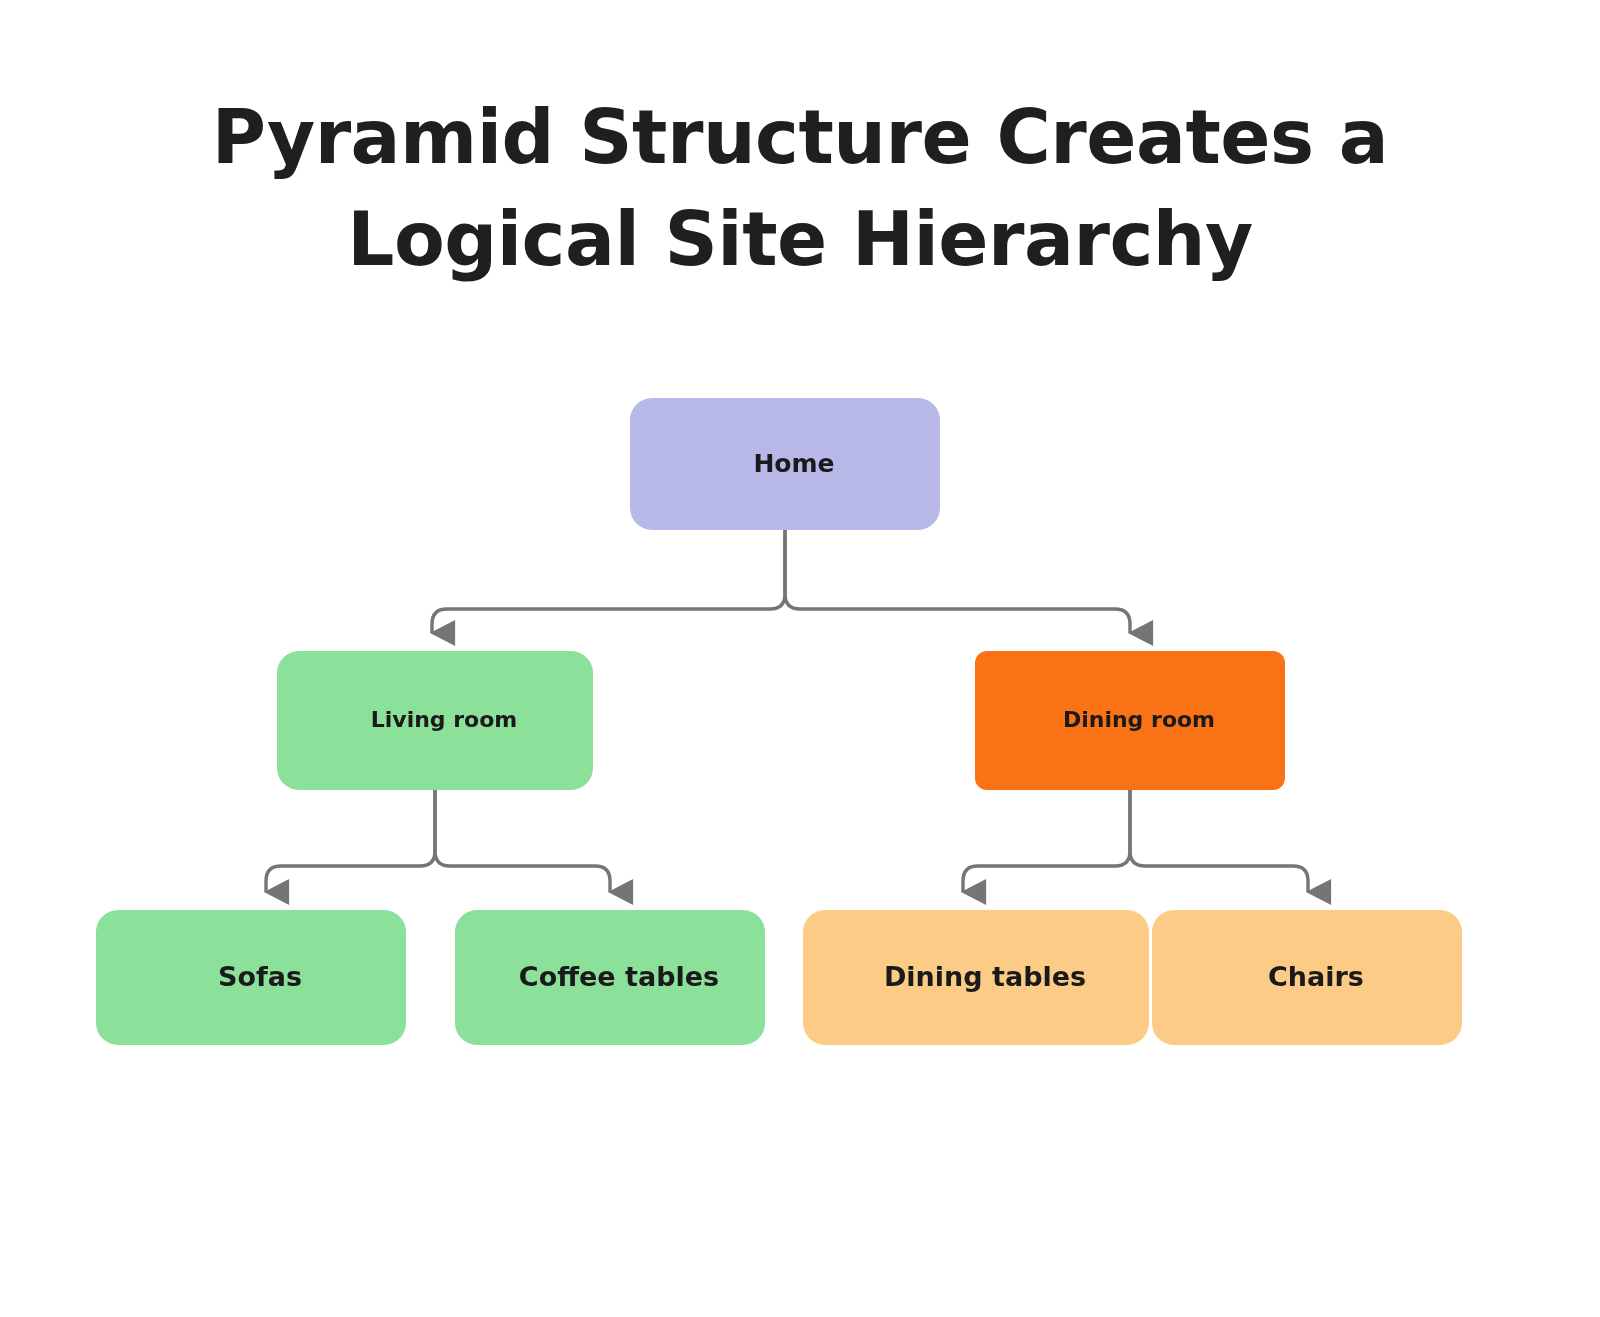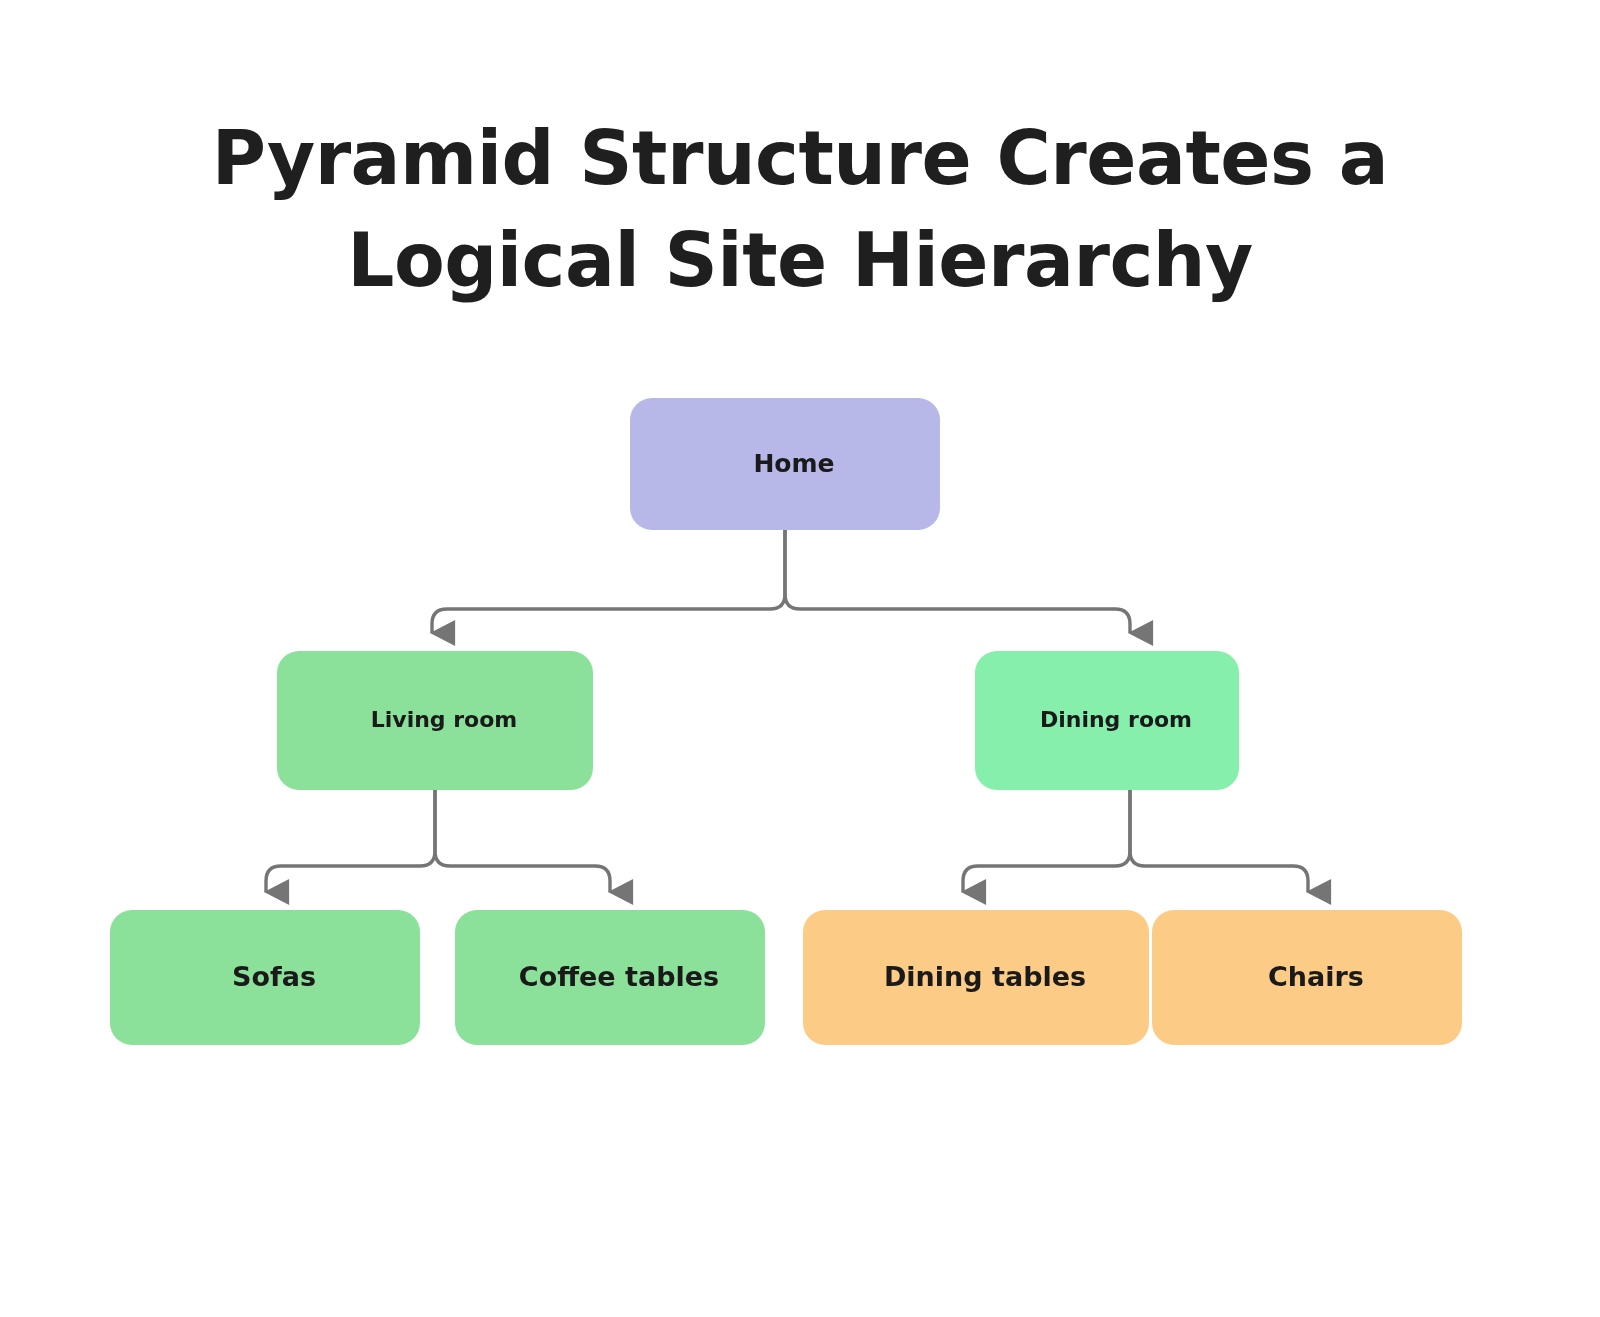--- a/index.html
+++ b/index.html
@@ -29,21 +29,20 @@
     top: 86px;
     width: 1600px;
     text-align: center;
     font-family: "DejaVu Sans", sans-serif;
     font-weight: bold;
     font-size: 74px;
     line-height: 1.38;
     letter-spacing: -0.5px;
     color: #1f1f1f;
     white-space: pre-line;
-    margin-top: 21px;
   }
 
   
   .node {
     position: absolute;
     box-sizing: border-box;
     border-radius: 22px;
     display: flex;
     align-items: center;
     justify-content: center;
@@ -110,25 +109,25 @@
   </svg>
 
   <div class="node lvl0" id="node-home" style="left: 630px; top: 398px; width: 310px; height: 132px; background: rgb(183, 184, 232);">
     <span class="node-label">Home</span>
   </div>
 
   <div class="node lvl1" id="node-living-room" style="left: 277px; top: 651px; width: 316px; height: 139px; background: rgb(139, 224, 154);">
     <span class="node-label">Living room</span>
   </div>
 
-  <div class="node lvl1" id="node-dining-room" style="left: 975px; top: 651px; width: 264px; height: 139px; background: #86efac;">
+  <div class="node lvl1" id="node-dining-room" style="left: 975px; top: 651px; width: 310px; height: 139px; background: #f97316; border-radius: 12px;">
     <span class="node-label">Dining room</span>
   </div>
 
-  <div class="node lvl2" id="node-sofas" style="left: 110px; top: 910px; width: 310px; height: 135px; background: rgb(139, 224, 154);">
+  <div class="node lvl2" id="node-sofas" style="left: 96px; top: 910px; width: 310px; height: 135px; background: rgb(139, 224, 154);">
     <span class="node-label">Sofas</span>
   </div>
 
   <div class="node lvl2" id="node-coffee-tables" style="left: 455px; top: 910px; width: 310px; height: 135px; background: rgb(139, 224, 154);">
     <span class="node-label">Coffee tables</span>
   </div>
 
   <div class="node lvl2" id="node-dining-tables" style="left: 803px; top: 910px; width: 346px; height: 135px; background: rgb(252, 204, 134);">
     <span class="node-label">Dining tables</span>
   </div>

